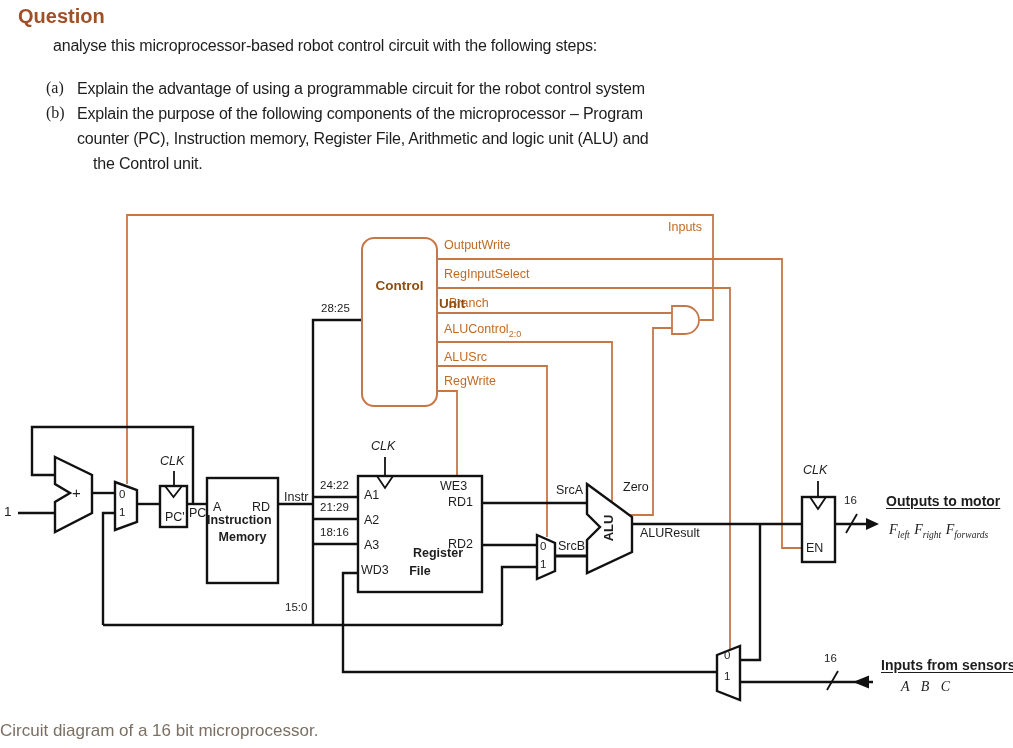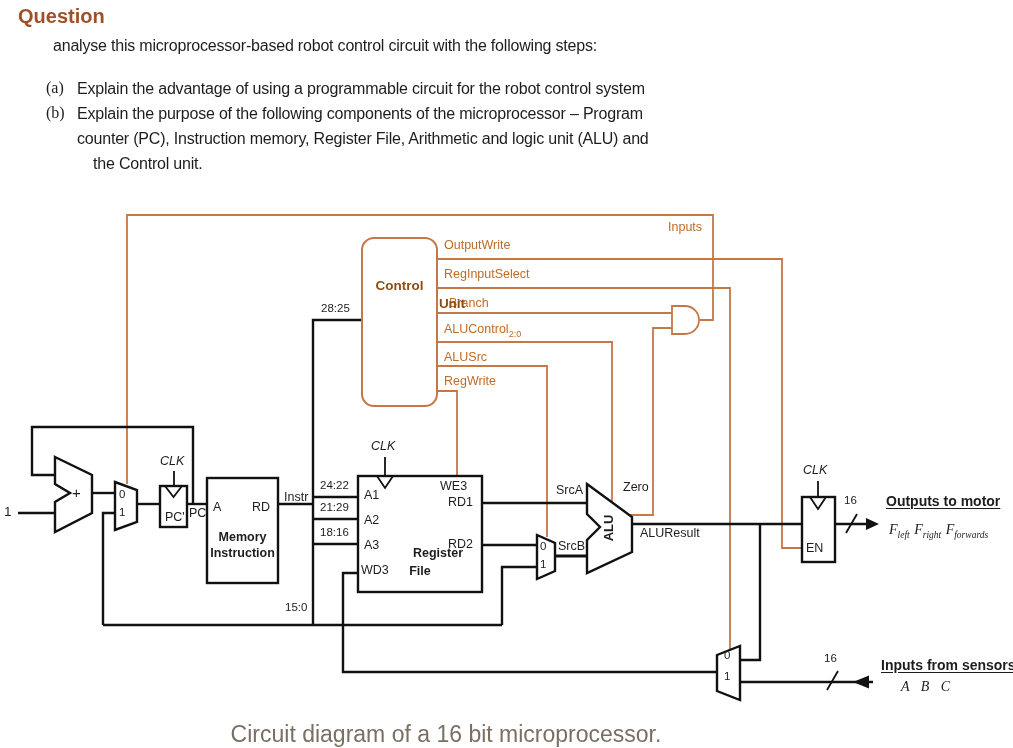--- a/index.html
+++ b/index.html
@@ -13,21 +13,21 @@
   .or{color:#C06B24;font-size:12.5px;}
   .bits{font-size:11.5px;}
   .muxd{font-size:11.5px;}
   .clk{font-style:italic;font-size:12.5px;}
   .blockname{font-weight:bold;font-size:12.5px;text-align:center;}
   .ctl{font-weight:bold;font-size:13.5px;color:#8E4D12;text-align:center;}
   .io-title{font-size:14px;font-weight:bold;text-decoration:underline;text-underline-offset:2px;}
   .fsig{font-family:"Liberation Serif",serif;font-style:italic;font-size:14px;}
   .fsig sub{font-size:9.5px;}
   .abc{font-family:"Liberation Serif",serif;font-style:italic;font-size:14px;letter-spacing:4px;}
-  .caption{font-size:23px;color:#7B6F63;text-align:center;width:892px;left:0;}
+  .caption{font-size:17px;color:#7B6F63;width:892px;left:0;}
   sub.ssub{font-size:9px;}
   svg{position:absolute;left:0;top:0;}
 </style>
 </head>
 <body>
 
 <div class="screen">
 
   <div class="abs heading" style="left:18px;top:5px;">Question</div>
   <div class="abs body-text" style="left:25px;top:37px;margin-left:28px;">analyse this microprocessor-based robot control circuit with the following steps:</div>
@@ -129,21 +129,21 @@
   <span class="abs" style="left:4px;top:504px;font-size:13.5px;">1</span>
   <span class="abs" style="left:72px;top:484px;font-size:15px;">+</span>
 
   <span class="abs muxd" style="left:119px;top:488px;">0</span>
   <span class="abs muxd" style="left:119px;top:506px;">1</span>
   <span class="abs lbl" style="left:139px;top:510px;padding-left:26px;">PC'</span>
   <span class="abs lbl" style="left:189px;top:506px;">PC</span>
 
   <span class="abs lbl" style="left:213px;top:500px;">A</span>
   <span class="abs lbl" style="left:252px;top:500px;">RD</span>
-  <span class="abs blockname" style="left:207px;top:513px;width:71px;margin-top:33px;">Instruction</span>
+  <span class="abs blockname" style="left:207px;top:513px;width:61px;">Instruction</span>
   <span class="abs blockname" style="left:207px;top:530px;width:71px;">Memory</span>
   <span class="abs lbl" style="left:284px;top:490px;">Instr</span>
 
   <span class="abs bits" style="left:320px;top:479px;">24:22</span>
   <span class="abs bits" style="left:320px;top:501px;">21:29</span>
   <span class="abs bits" style="left:320px;top:526px;">18:16</span>
   <span class="abs bits" style="left:285px;top:601px;">15:0</span>
 
   <span class="abs lbl" style="left:364px;top:488px;">A1</span>
   <span class="abs lbl" style="left:364px;top:513px;">A2</span>

